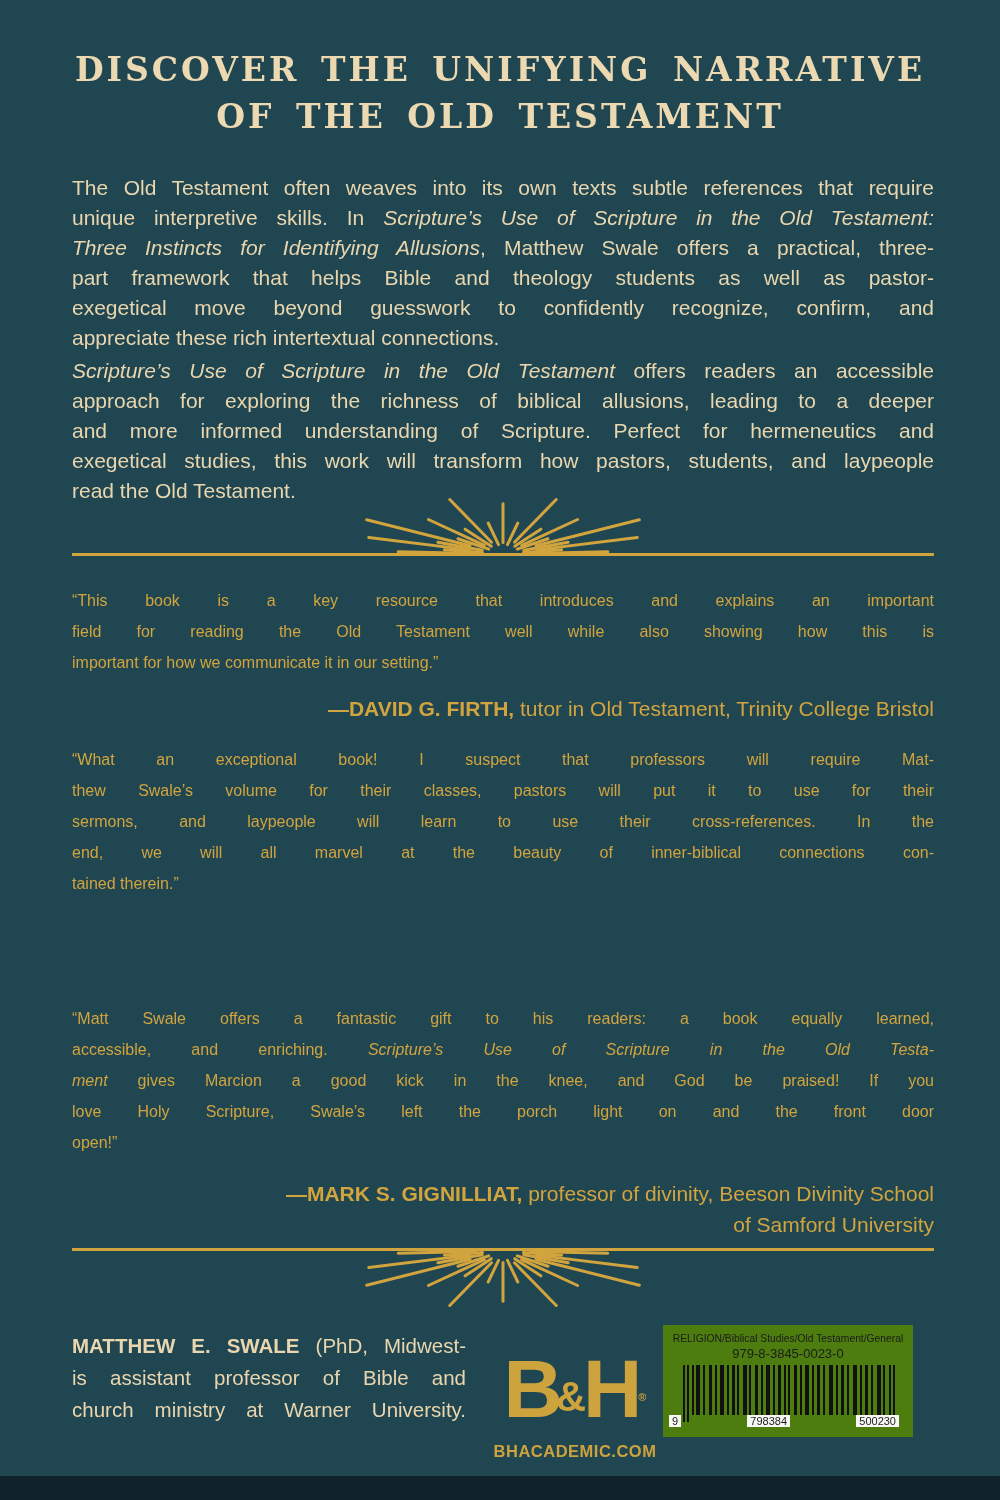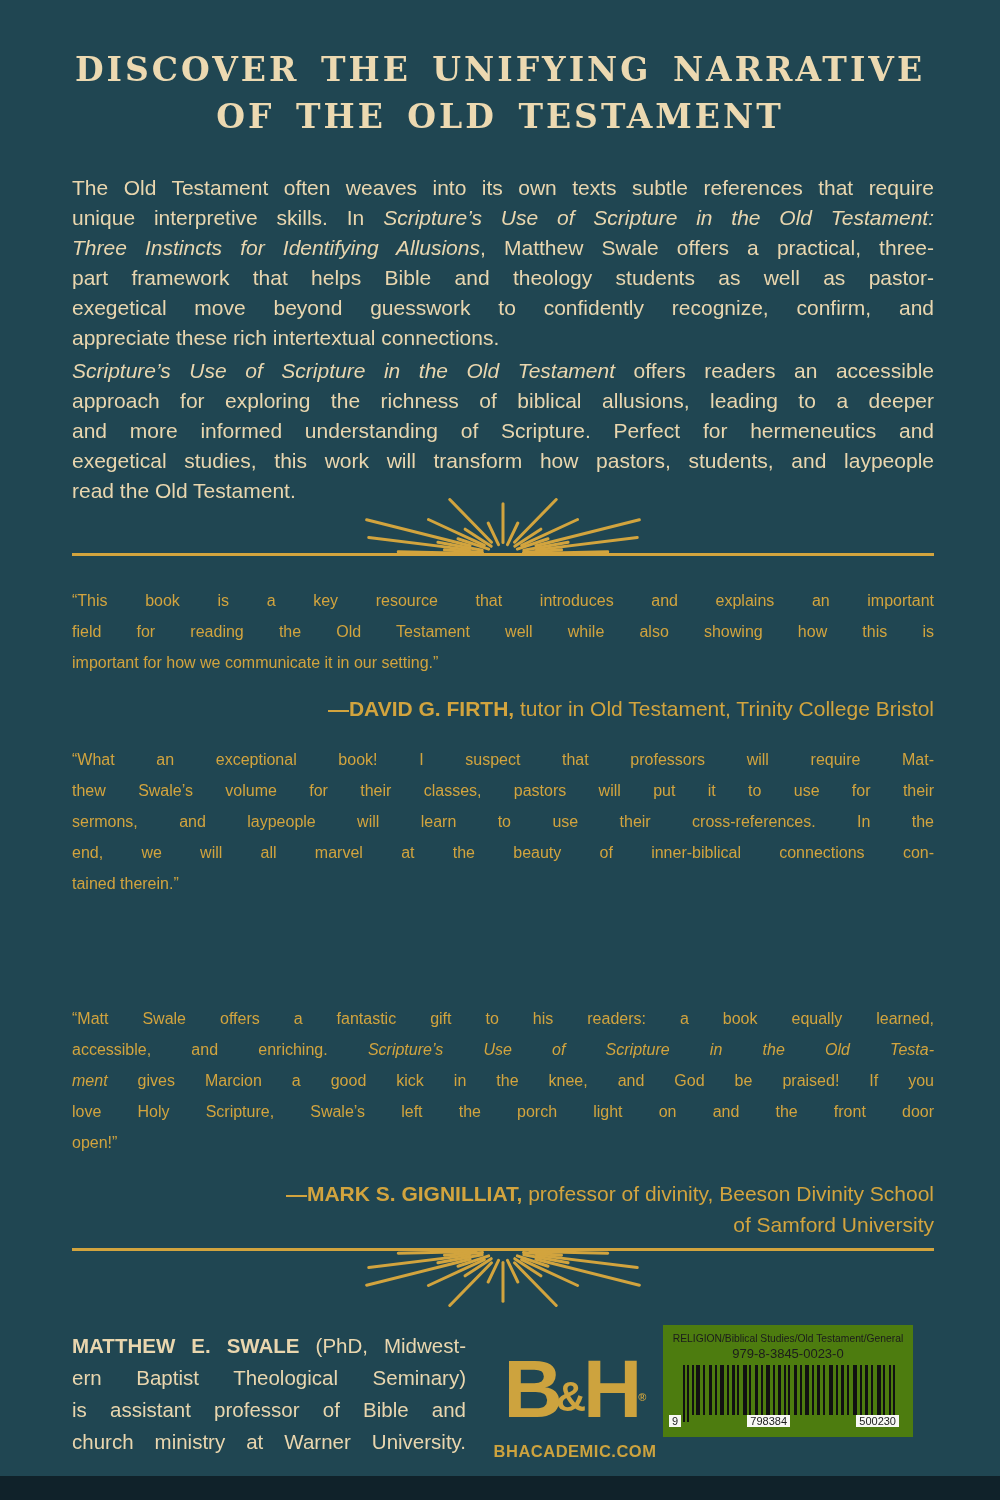--- a/index.html
+++ b/index.html
@@ -206,21 +206,20 @@
           <line x1="464.56365684375845" y1="9.122520098935857" x2="565.2546273750338" y2="21.490080395743426" stroke="#d2a43e" stroke-width="3" stroke-linecap="round"></line>
           <line x1="451.4942520007137" y1="6.450652555287007" x2="489.55500571632484" y2="9.144721586534306" stroke="#d2a43e" stroke-width="3" stroke-linecap="round"></line>
           <line x1="457.9342293570152" y1="5.596417850512273" x2="535.7442252772815" y2="7.319402751992172" stroke="#d2a43e" stroke-width="3" stroke-linecap="round"></line>
         </g>
     </svg>
   </div>
 
   <div class="footer">
     <div id="bio" class="rich just just-all cream">
         <div class="rline"><span class="bd">MATTHEW E. SWALE</span><span> (PhD, Midwest-</span></div>
-        <div class="rline"><span>ern Baptist Theological Seminary)</span></div>
         <div class="rline"><span>is assistant professor of Bible and</span></div>
         <div class="rline last"><span>church ministry at Warner University.</span></div>
       </div>
 
     <div class="publisher">
       <div class="bh-logo">
         <span class="bh-letter">B</span>
         <span class="bh-amp">&amp;</span>
         <span class="bh-letter">H</span>
         <span class="bh-reg">®</span>

